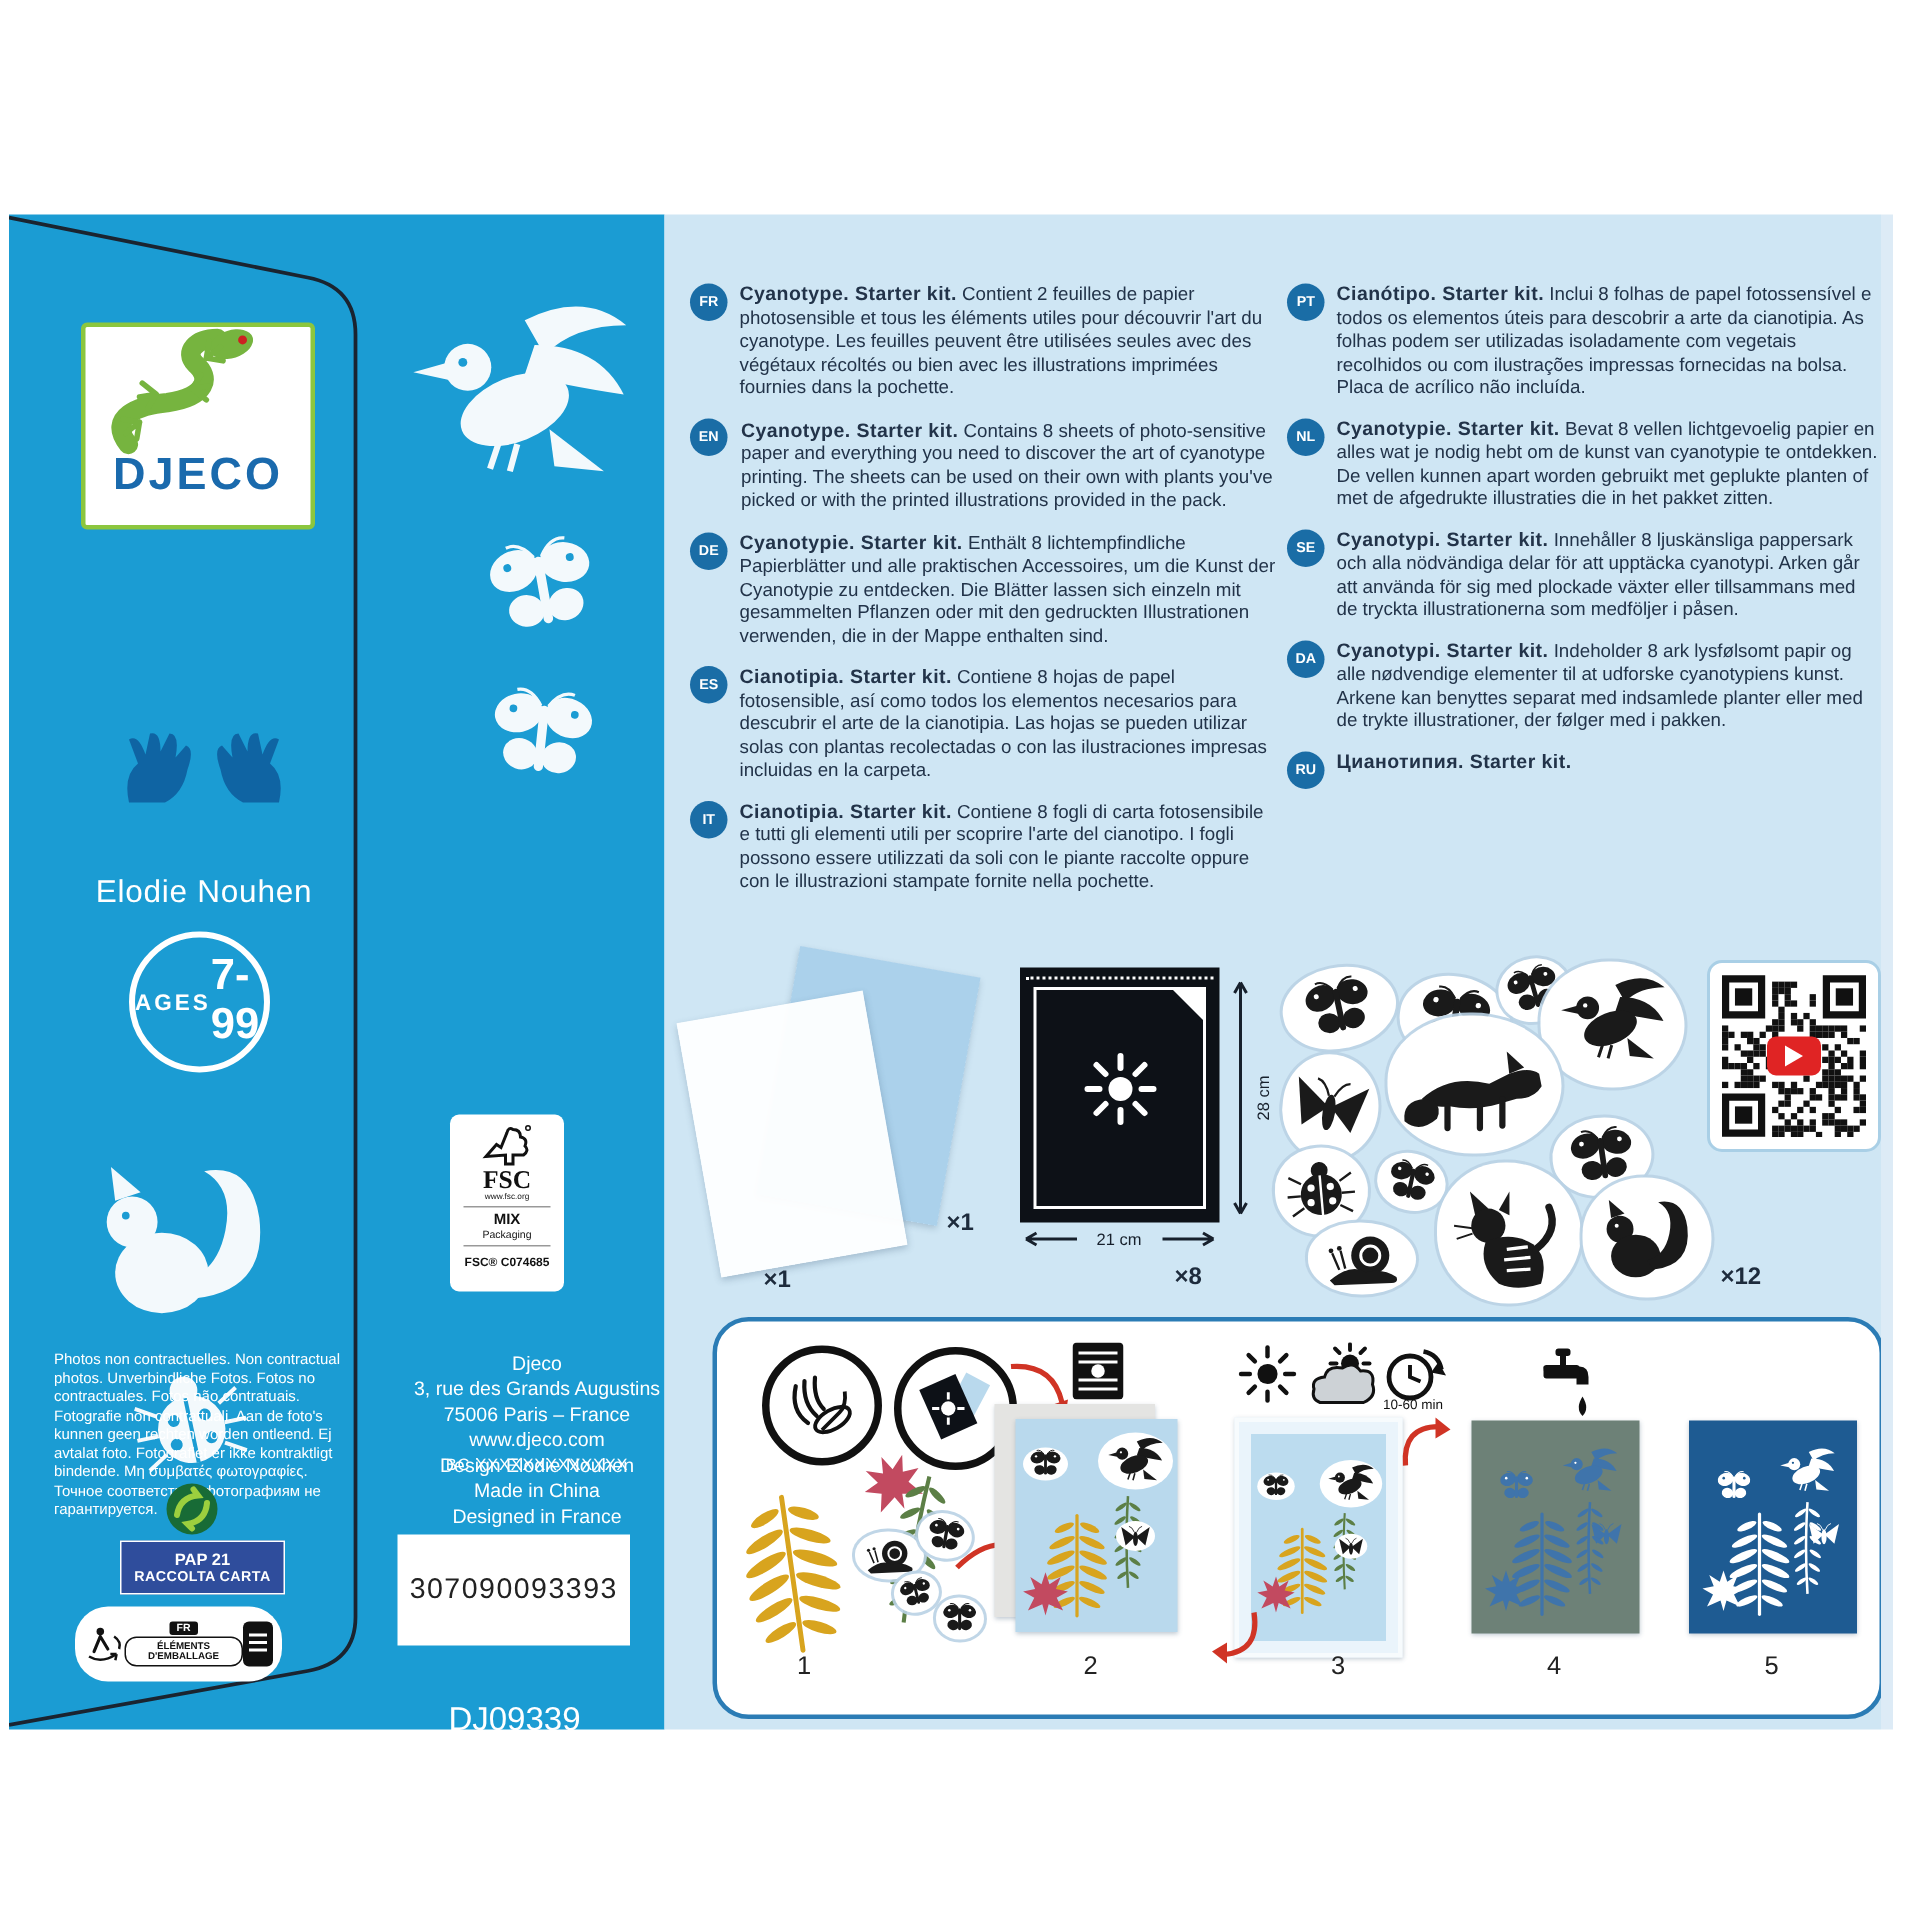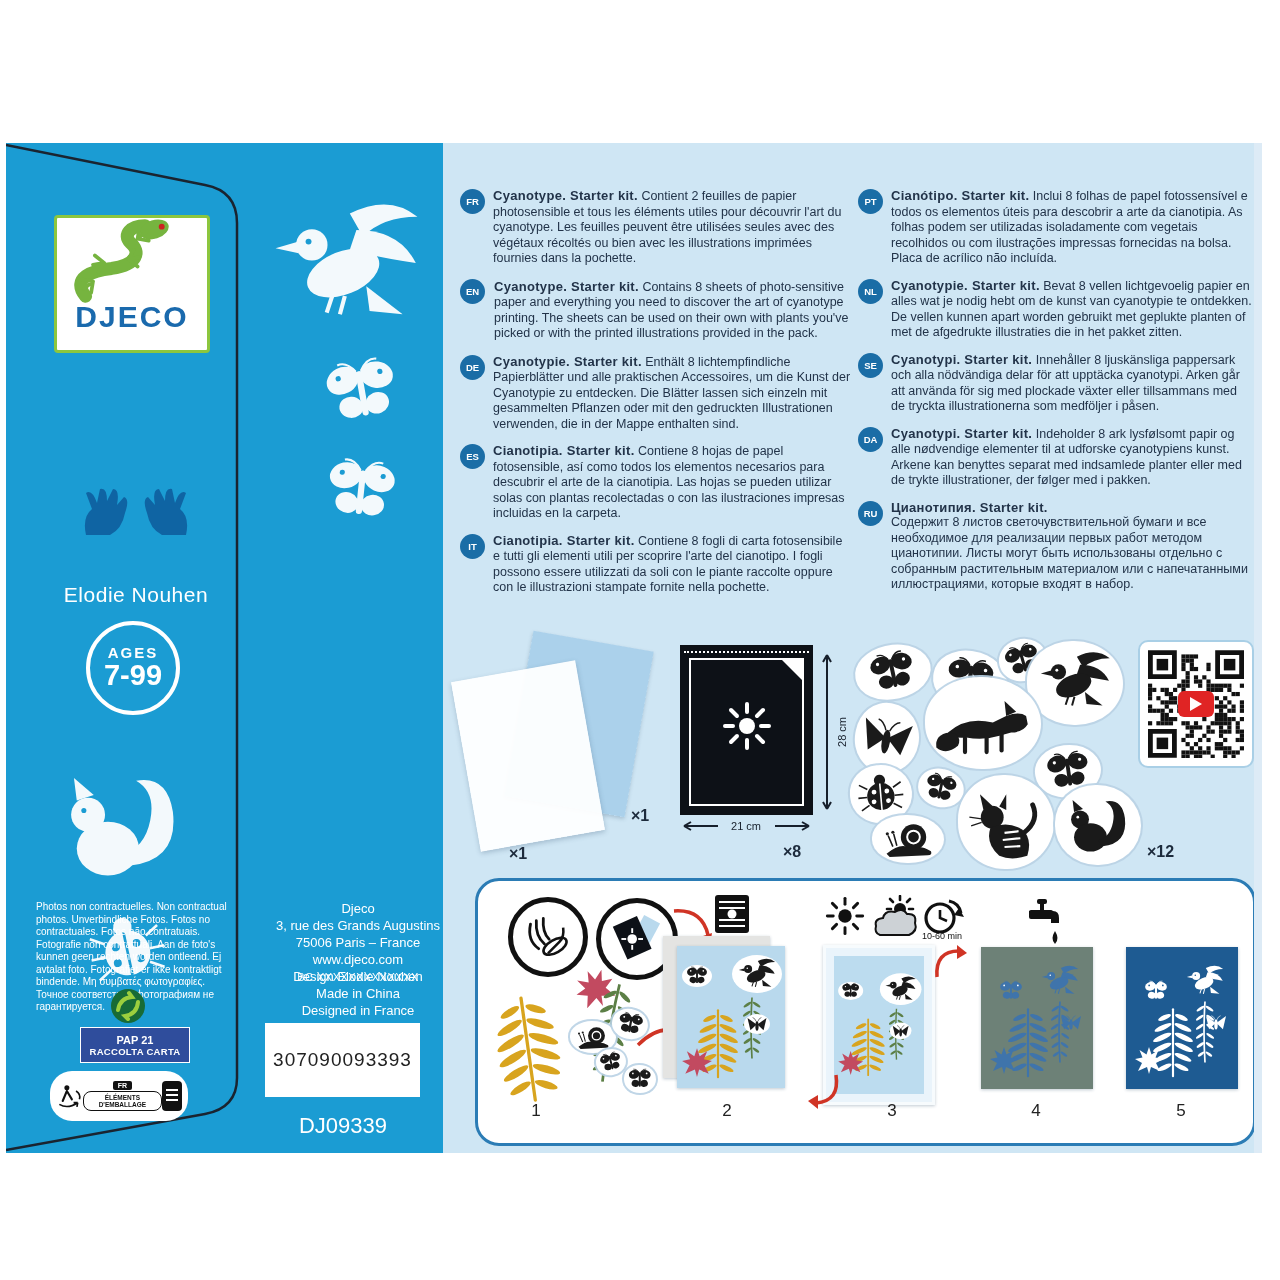--- a/index.html
+++ b/index.html
@@ -9,21 +9,21 @@
   
   .cyan{left:6px;top:143px;width:437px;height:1010px;background:#1b9cd3;}
   .dieline{left:0;top:0;pointer-events:none;}
   .logo-box{left:48px;top:72px;width:150px;height:132px;background:#fff;border:3px solid #8cc63e;
             border-radius:4px;display:flex;flex-direction:column;align-items:center;}
   .brand-name{color:#1a6aad;font-weight:bold;font-size:30px;letter-spacing:2px;margin-top:-4px;}
   .designby{left:40px;top:392px;width:180px;text-align:center;color:#b5e2f4;
             font-family:"DejaVu Serif",serif;font-style:italic;font-size:32px;}
   .designer{left:30px;top:440px;width:200px;text-align:center;color:#ffffff;font-size:21px;letter-spacing:.5px;}
   .ages{left:80px;top:478px;width:86px;height:86px;border:4px solid #fff;border-radius:50%;
-        color:#fff;display:flex;flex-direction:column;align-items:center;justify-content:center;}
+        color:#fff;display:flex;flex-direction:row;align-items:center;justify-content:center;}
   .ages .a1{font-size:15px;font-weight:bold;letter-spacing:2px;}
   .ages .a2{font-size:29px;font-weight:bold;margin-top:-2px;}
   .whiteart{color:#fff;opacity:.95;}
   .disclaimer{left:30px;top:758px;width:198px;color:#fff;font-size:10px;line-height:12.5px;}
   .greendot{left:104px;top:845px;}
   .pap{left:74px;top:884px;width:108px;height:34px;background:#2f4d9c;border:1.5px solid #fff;
        color:#ffffff;text-align:center;display:flex;flex-direction:column;justify-content:center;}
   .pap .p1{font-size:11px;font-weight:bold;}
   .pap .p2{font-size:9.5px;font-weight:bold;letter-spacing:.3px;}
   .triman{left:44px;top:928px;width:138px;height:50px;background:#fff;border-radius:22px;
@@ -39,21 +39,21 @@
   .fsc .fname{font-family:"Liberation Serif",serif;font-weight:bold;font-size:17px;line-height:16px;}
   .fsc .furl{font-size:5.5px;}
   .fsc hr{width:58px;border:none;border-top:1px solid #999;margin:3px 0;}
   .fsc .fmix{font-size:10px;font-weight:bold;}
   .fsc .fpack{font-size:7px;margin-top:1px;}
   .fsc .flic{font-size:8px;font-weight:bold;margin-top:3px;}
   .addr{left:252px;top:757px;width:200px;text-align:center;color:#fff;font-size:13px;line-height:17px;}
   .bc{left:252px;top:828px;width:200px;text-align:center;color:#fff;font-size:11px;letter-spacing:.5px;}
   .barcode{left:259px;top:880px;width:155px;height:74px;background:#fff;display:flex;align-items:center;
            justify-content:center;color:#222;font-size:19px;letter-spacing:1px;}
-  .ref{left:252px;top:970px;width:170px;text-align:center;color:#fff;font-size:22px;}
+  .ref{left:252px;top:990px;width:170px;text-align:center;color:#fff;font-size:22px;}
   
   .light{left:443px;top:143px;width:811px;height:1010px;background:#cfe6f4;}
   .edge{left:1254px;top:143px;width:8px;height:1010px;background:#ddebf6;}
   .langcol{display:flex;flex-direction:column;gap:11px;}
   .col1{left:17px;top:45px;width:392px;}
   .col2{left:415px;top:45px;width:396px;}
   .langsec{display:flex;gap:8px;color:#223349;}
   .lbadge{flex:0 0 auto;width:25px;height:25px;border-radius:50%;background:#1a6da6;color:#fff;
           font-size:9.5px;font-weight:bold;display:flex;align-items:center;justify-content:center;margin-top:1px;}
   .ltext{font-size:12.5px;line-height:15.5px;}
@@ -233,20 +233,33 @@
     <svg class="abs whiteart" style="left:296px;top:312px;transform:rotate(6deg);--accent:#1b9cd3" width="118" height="72" viewBox="0 0 60 56">
         <use href="#butterfly"></use>
       </svg>
     <svg class="abs whiteart" style="left:50px;top:618px;--accent:#1b9cd3" width="132" height="130" viewBox="0 0 92 92">
         <use href="#squirrel"></use>
       </svg>
     <svg class="abs whiteart" style="left:80px;top:765px;transform:rotate(-12deg);--accent:#1b9cd3" width="82" height="82" viewBox="0 0 60 62">
         <use href="#ladybug"></use>
       </svg>
 
+    <div class="abs fsc">
+      <svg width="34" height="30" viewBox="0 0 34 30">
+        <path d="M3 22 L10 14 L13 16 L17 6 Q18 2 21 4 Q26 4 26 9 Q31 10 29 15 Q32 18 28 21 L21 21 L21 27 L16 27 L16 21 Z" fill="none" stroke="#111" stroke-width="2"></path>
+        <circle cx="31" cy="3" r="1.5" fill="none" stroke="#111" stroke-width="1"></circle>
+      </svg>
+      <div class="fname">FSC</div>
+      <div class="furl">www.fsc.org</div>
+      <hr>
+        <div class="fmix">MIX</div>
+      <div class="fpack">Packaging</div>
+      <hr>
+        <div class="flic">FSC® C074685</div>
+    </div>
 
     <div class="abs disclaimer">Photos non contractuelles. Non contractual photos. Unverbindliche Fotos. Fotos no contractuales. Fotos não contratuais. Fotografie non contrattuali. Aan de foto's kunnen geen rechten worden ontleend. Ej avtalat foto. Fotografiet er ikke kontraktligt bindende. Μη συμβατές φωτογραφίες. Точное соответствие фотографиям не гарантируется.</div>
 
     <svg class="abs greendot" width="36" height="36" viewBox="0 0 36 36">
       <circle cx="18" cy="18" r="17" fill="#186b36"></circle>
       <path d="M8 22 Q10 10 22 9 L19 5 M28 14 Q27 26 15 28 L18 31" stroke="#9ccf3e" stroke-width="4" fill="none" stroke-linecap="round"></path>
     </svg>
 
     <div class="abs pap">
       <span class="p1">PAP 21</span>
@@ -320,21 +333,21 @@
       <div class="langsec">
         <span class="lbadge">SE</span>
         <p class="ltext" style="margin:0"><span class="ltitle">Cyanotypi. Starter kit.</span> <span>Innehåller 8 ljuskänsliga pappersark och alla nödvändiga delar för att upptäcka cyanotypi. Arken går att använda för sig med plockade växter eller tillsammans med de tryckta illustrationerna som medföljer i påsen.</span></p>
       </div>
       <div class="langsec">
         <span class="lbadge">DA</span>
         <p class="ltext" style="margin:0"><span class="ltitle">Cyanotypi. Starter kit.</span> <span>Indeholder 8 ark lysfølsomt papir og alle nødvendige elementer til at udforske cyanotypiens kunst. Arkene kan benyttes separat med indsamlede planter eller med de trykte illustrationer, der følger med i pakken.</span></p>
       </div>
       <div class="langsec">
         <span class="lbadge">RU</span>
-        <p class="ltext" style="margin:0"><span class="ltitle" style="display:block">Цианотипия. Starter kit.</span><span>Содержит 8 листов светочувствительной бумаги и все необходимое для реализации первых работ методом цианотипии. Листы могут быть использованы отдельно с собранным растительным материалом или с напечатанными иллюстрациями, которые входят в набор.</span></p>
+        <p class="ltext" style="margin:0"><span class="ltitle" style="display:block">Цианотипия. Starter kit.</span></p>
       </div>
     </div>
 
     <div class="abs sheet-blue"></div>
     <div class="abs sheet-white"></div>
     <div class="abs qty" style="left:188px;top:664px">×1</div>
     <div class="abs qty" style="left:66px;top:702px">×1</div>
 
     <div class="abs pouch">
       <div class="dots"></div>

